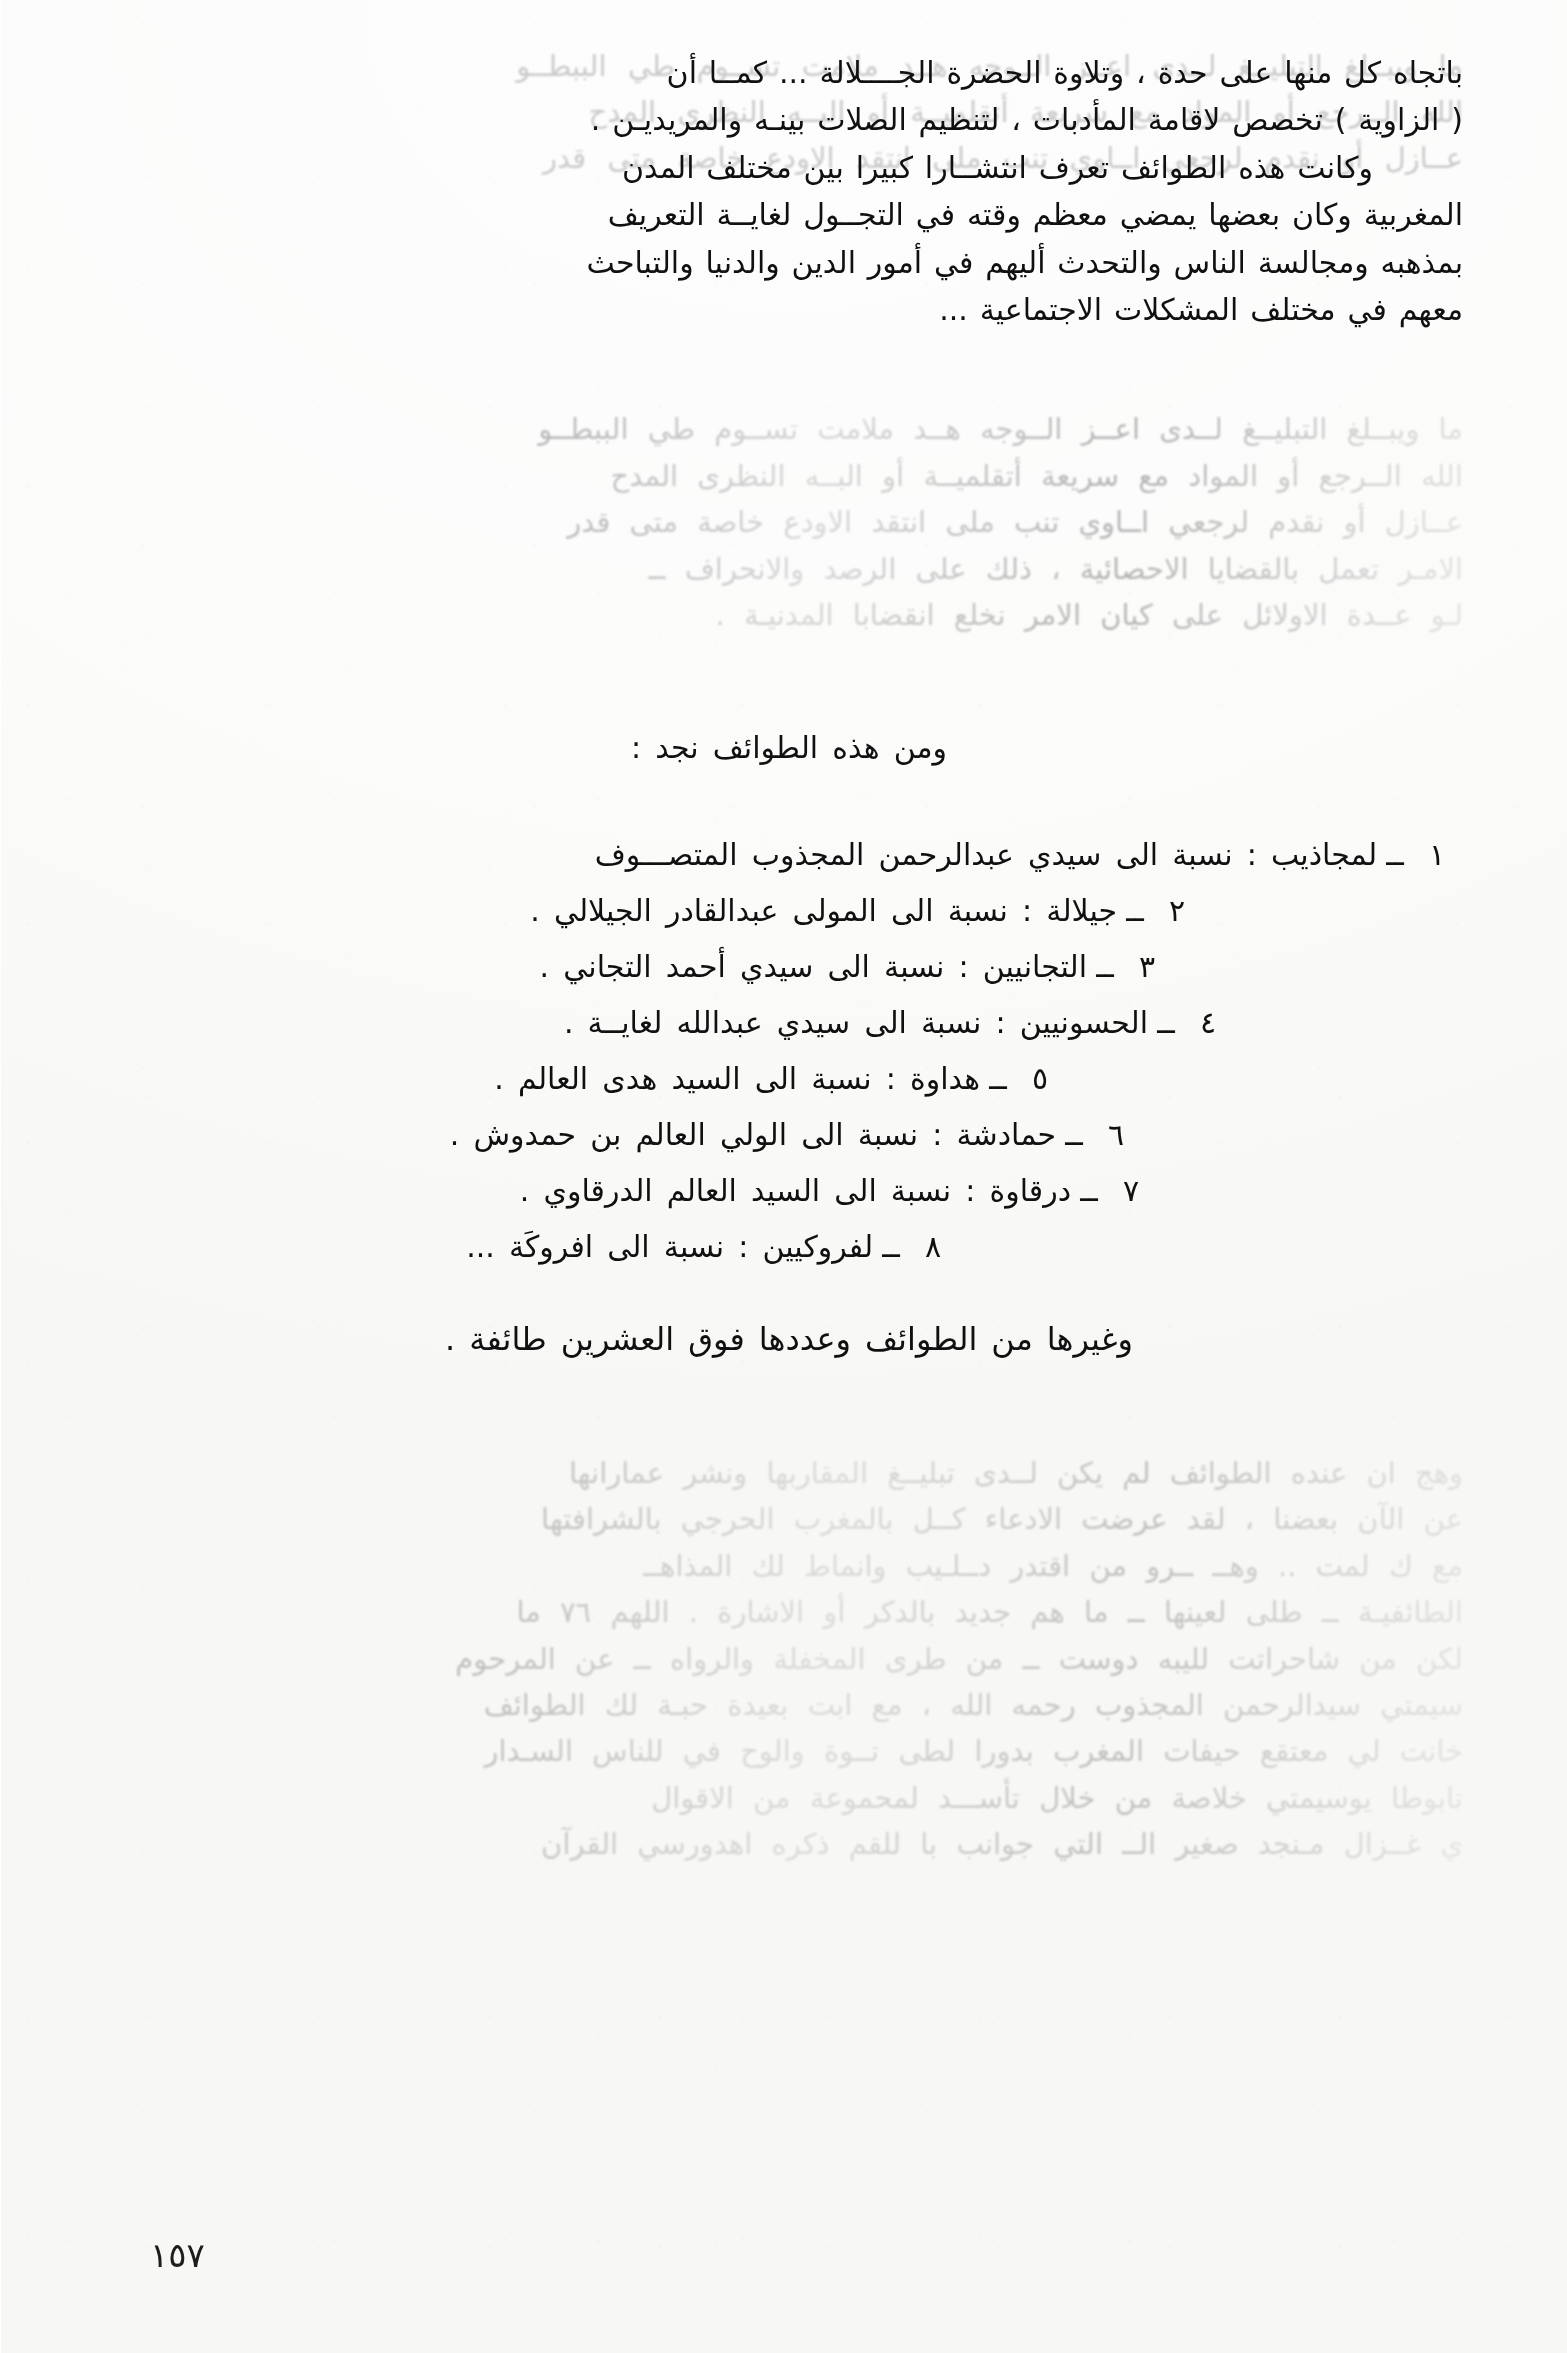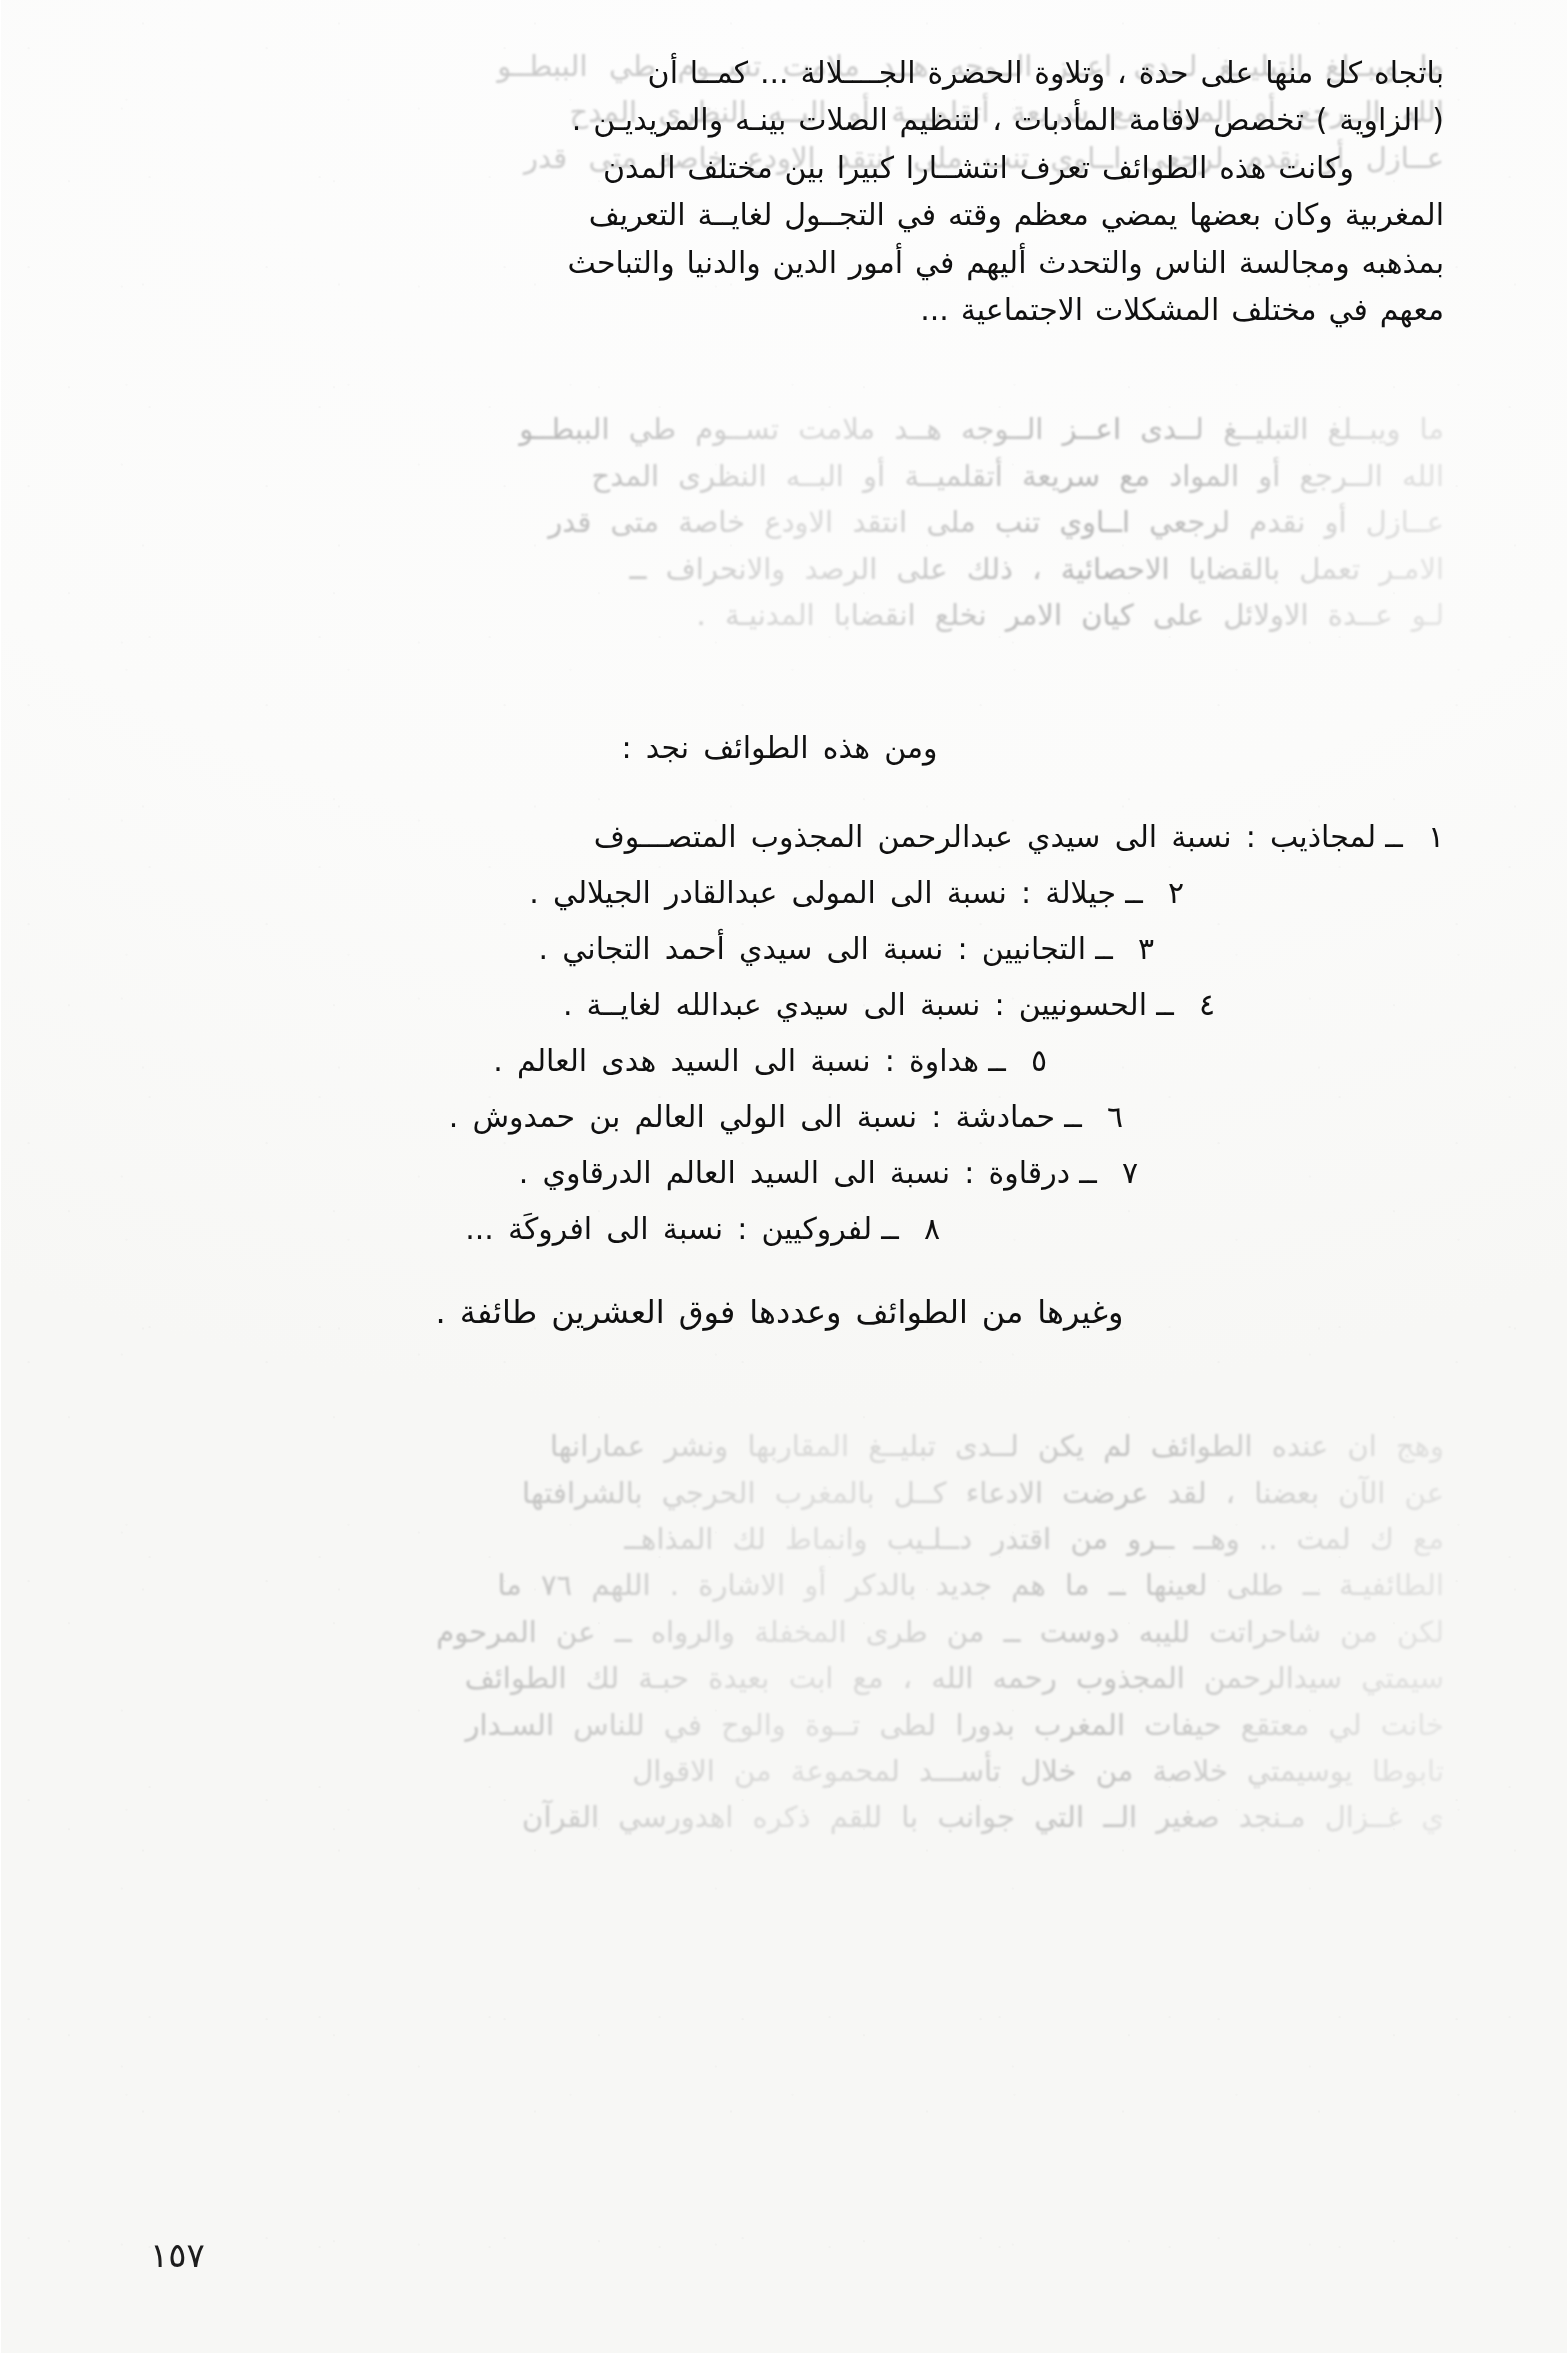--- a/index.html
+++ b/index.html
@@ -26,21 +26,21 @@
       radial-gradient(circle at 41% 61%, rgba(0,0,0,.028) 0 0.8px, transparent 1.5px),
       radial-gradient(circle at 88% 77%, rgba(0,0,0,.032) 0 0.8px, transparent 1.5px),
       radial-gradient(circle at 26% 88%, rgba(0,0,0,.030) 0 0.8px, transparent 1.5px),
       radial-gradient(circle at 57% 35%, rgba(0,0,0,.025) 0 0.8px, transparent 1.5px);
     background-size:238px 219px,196px 261px,297px 178px,170px 230px,265px 206px,222px 285px;
     opacity:.75;
   }
 
   .text-col{
     position:absolute;
-    right:124px;left:115px;top:49px;
+    right:105px;left:115px;top:49px;
     direction:rtl;text-align:justify;
   }
 
   
   .para{
     font-size:30px;
     line-height:1.58;
     letter-spacing:0.2px;
     word-spacing:2.3px;
     margin:0 0 0 0;
@@ -79,21 +79,21 @@
   .ghost-overlay{
     position:absolute;right:0;left:0;top:-4.6px;
     font-size:29px;line-height:1.58;letter-spacing:1.5px;word-spacing:12.2px;
     color:#8a8a8a;opacity:.42;
     filter:blur(1.3px) contrast(.5) grayscale(1);
     pointer-events:none;direction:rtl;text-align:justify;
   }
   .ghost-overlay .ln{display:block;}
 
   
-  .list{margin:0;padding:0;list-style:none;direction:rtl;}
+  .list{margin:18px;padding:0;list-style:none;direction:rtl;}
   .list li{
     font-size:30px;
     line-height:1.56;
     color:#1c1c1c;
     letter-spacing:0.2px;
     word-spacing:4.6px;
     filter:contrast(1.12) blur(0.1px);
     margin:0 0 9.2px 0;
     display:block;
   }

